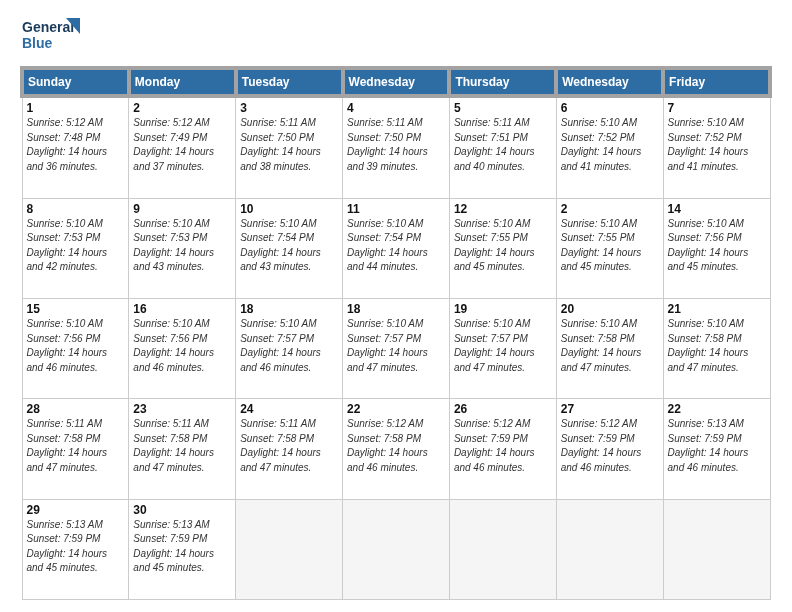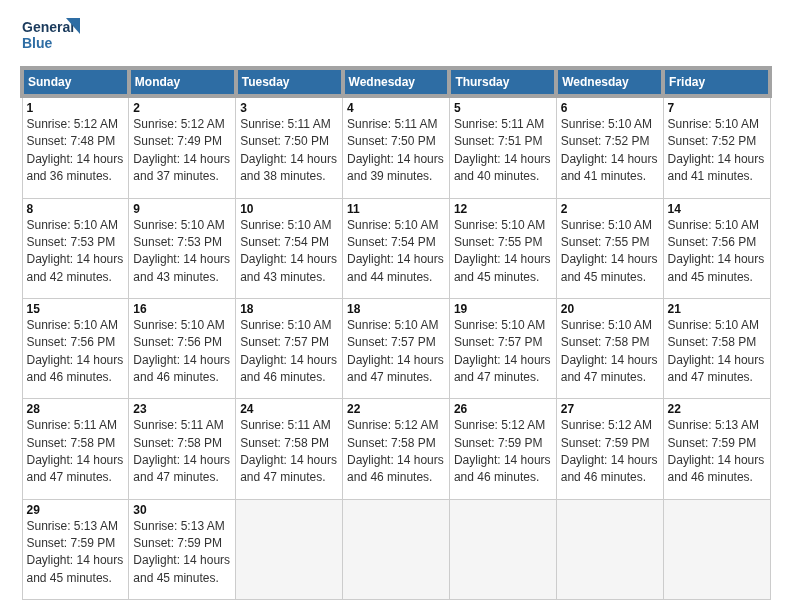--- a/index.html
+++ b/index.html
@@ -76,23 +76,24 @@
       height: 78px;
     }
     .day-num {
       font-size: 12px;
       font-weight: bold;
       color: #111;
       display: block;
       margin-bottom: 1px;
     }
     .day-info {
-      font-size: 12px;
+      font-size: 10px;
       color: #333;
       line-height: 1.45;
+      font-style: italic;
     }
     td.empty {
       background: #f5f5f5;
     }
   </style>
 </head>
 <body>
 
 <div class="page">
   <div class="header">

